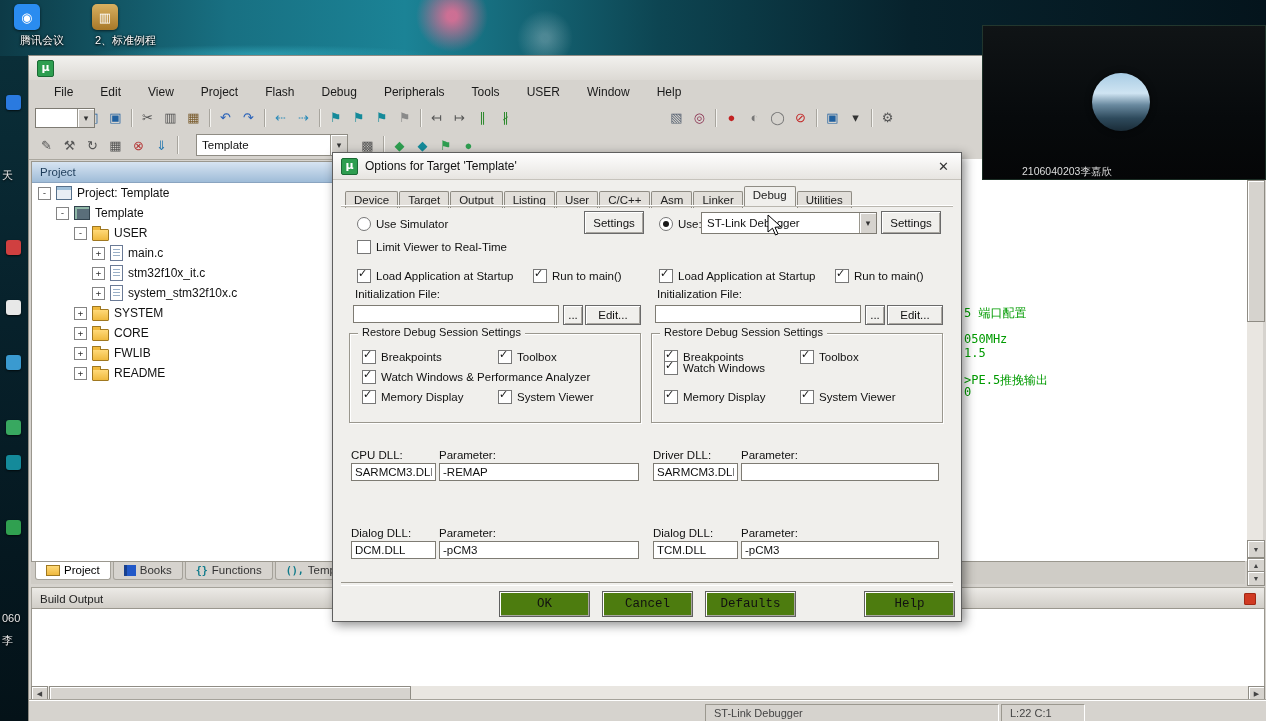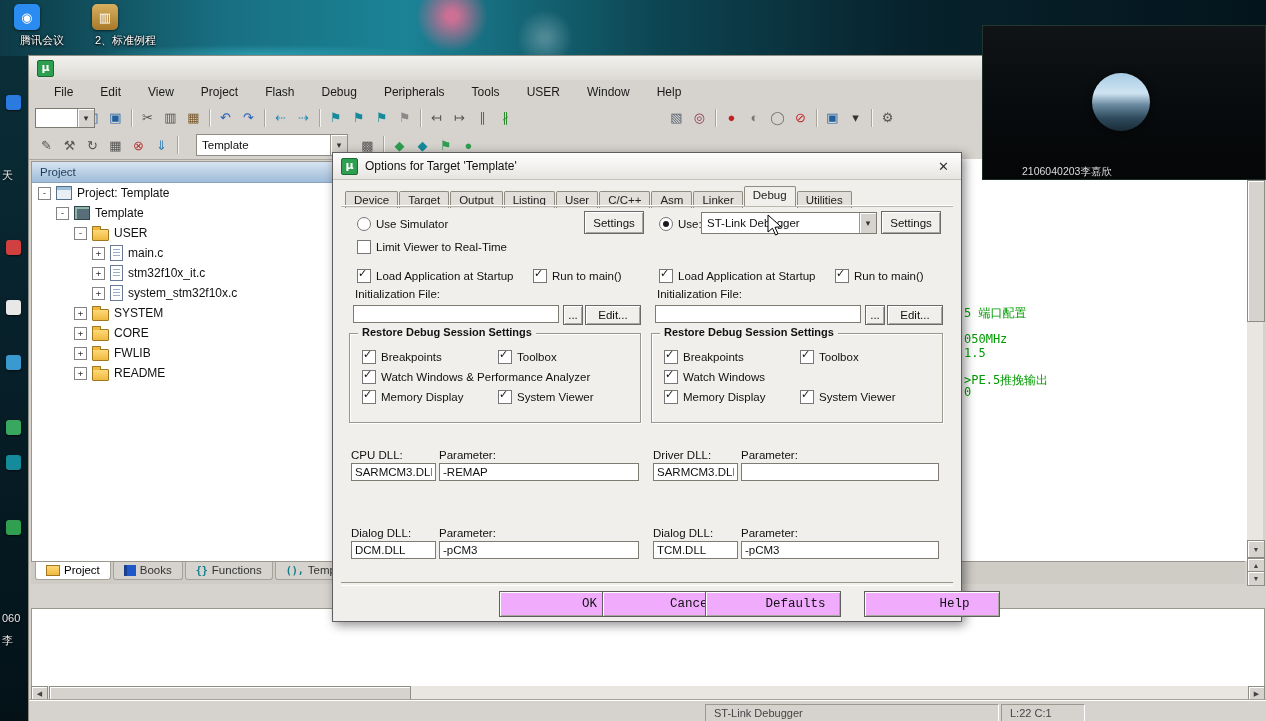--- a/index.html
+++ b/index.html
@@ -120,25 +120,25 @@
   .cb{position:relative;width:12px;height:12px;flex:none;background:#fff;border:1px solid #777;}
   .cb.checked::after{content:"✓";position:absolute;left:0;top:-3px;font:bold 11px "DejaVu Sans",sans-serif;color:#111;}
   .rb{position:relative;width:12px;height:12px;flex:none;background:#fff;border:1px solid #777;border-radius:50%;}
   .rb.checked::after{content:"";position:absolute;inset:3px;background:#1a1a1a;border-radius:50%;}
   .tin{position:absolute;box-sizing:border-box;border:1px solid #7e7b73;background:#fff;
     font-family:"Liberation Sans",sans-serif;font-size:11.5px;color:#111;padding:1px 3px;}
   .sbtn{position:absolute;display:flex;align-items:center;justify-content:center;background:#f0efec;
     border:1px solid #6a6a6a;box-shadow:inset 1px 1px 0 #fff,inset -1px -1px 0 #a9a6a0;font-size:11.5px;color:#111;}
   .combo{position:absolute;display:flex;background:#fff;border:1px solid #7e7b73;align-items:center;}
   .grp{position:absolute;border:1px solid #9a978e;box-shadow:inset 1px 1px 0 #fff,1px 1px 0 #fff;}
-  .gtitle{position:absolute;top:-8px;left:8px;background:#f0efec;padding:0 4px;font-size:11px;color:#111;white-space:nowrap;font-weight:bold;}
+  .gtitle{position:absolute;top:-8px;left:8px;background:#f0efec;padding:0 4px;font-size:11px;color:#111;white-space:nowrap;}
   .hrline{position:absolute;height:2px;border-top:1px solid #9a978e;border-bottom:1px solid #fff;}
-  .pbtn{position:absolute;display:flex;align-items:center;justify-content:center;background:#f0abfc;
+  .pbtn{position:absolute;display:flex;align-items:center;justify-content:center;background:#4d7c0f;
     border:1px solid #5f5f5f;box-shadow:inset 1px 1px 0 #fff,inset -1px -1px 0 #a9a6a0;
-    font-family:"Liberation Mono",monospace;font-size:12.5px;color:#111;padding-left:45px;}
+    font-family:"Liberation Mono",monospace;font-size:12.5px;color:#111;}
 
   
   #webcam{position:absolute;left:982px;top:25px;width:284px;height:155px;z-index:20;
     background:linear-gradient(180deg,#101416,#070a0c 60%,#050607);box-shadow:0 0 0 1px rgba(90,160,120,.25) inset;}
   #avatar{position:absolute;left:110px;top:48px;width:58px;height:58px;border-radius:50%;
     background:linear-gradient(180deg,#a8cce4 0%,#cfe4f2 35%,#6a8aa0 55%,#2e4a5c 78%,#1a2c38 100%);
     box-shadow:0 0 6px rgba(0,0,0,.6);}
   #wc-name{position:absolute;left:40px;top:140px;font-size:10.5px;color:#ddd;}
 
   #cursor{position:absolute;left:766px;top:214px;z-index:30;}
@@ -347,20 +347,24 @@
     <span class="ptab">
       <span class="sym-ic">{}</span>
       <span>Functions</span>
     </span>
     <span class="ptab">
       <span class="sym-ic">(),</span>
       <span>Templates</span>
     </span>
   </div>
 
+  <div id="build-caption">
+    <span>Build Output</span>
+    <span class="red-ic"></span>
+  </div>
   <div id="build-body"></div>
 
   <div id="hscroll">
     <span class="hs-btn" style="left:0;">◀</span>
     <span class="hs-thumb"></span>
     <span class="hs-btn" style="right:0;">▶</span>
   </div>
 
   <div id="statusbar">
     <span class="sfield" style="left:676px;width:276px;">ST-Link Debugger</span>
@@ -470,21 +474,21 @@
   <div class="grp" style="left:318px;top:180px;width:290px;height:88px;">
     <span class="gtitle">Restore Debug Session Settings</span>
     <div class="ctl" style="left:12px;top:15px;">
       <span class="cb checked"></span>
       <span class="lbl">Breakpoints</span>
     </div>
     <div class="ctl" style="left:148px;top:15px;">
       <span class="cb checked"></span>
       <span class="lbl">Toolbox</span>
     </div>
-    <div class="ctl" style="left:12px;top:35px;">
+    <div class="ctl" style="left:12px;top:26px;">
       <span class="cb checked"></span>
       <span class="lbl">Watch Windows</span>
     </div>
     <div class="ctl" style="left:12px;top:55px;">
       <span class="cb checked"></span>
       <span class="lbl">Memory Display</span>
     </div>
     <div class="ctl" style="left:148px;top:55px;">
       <span class="cb checked"></span>
       <span class="lbl">System Viewer</span>

